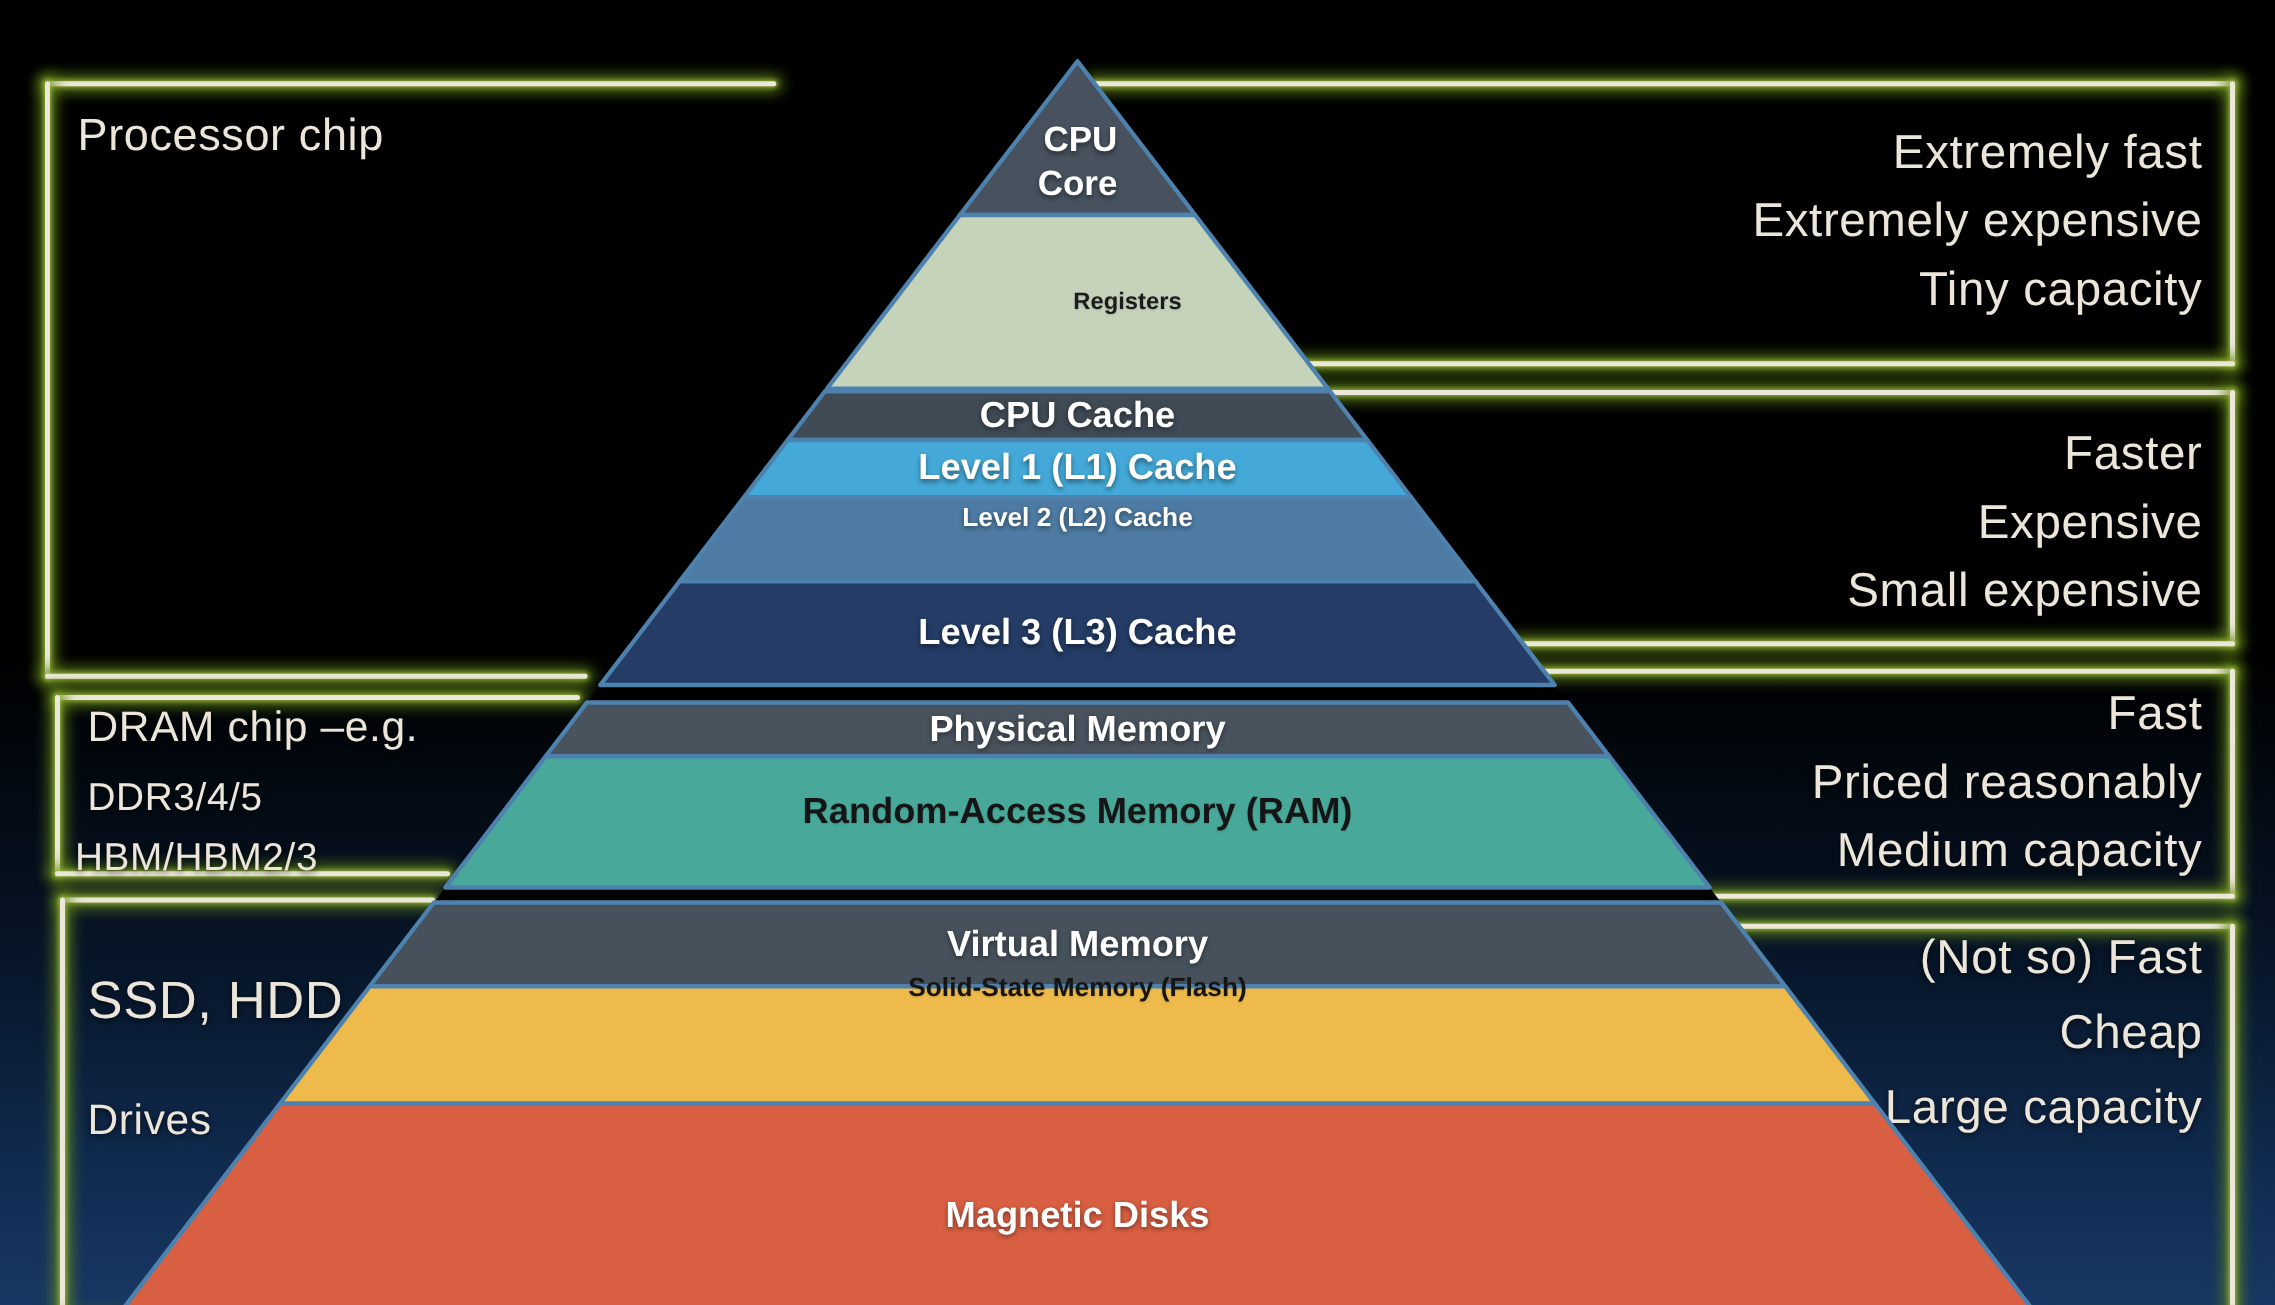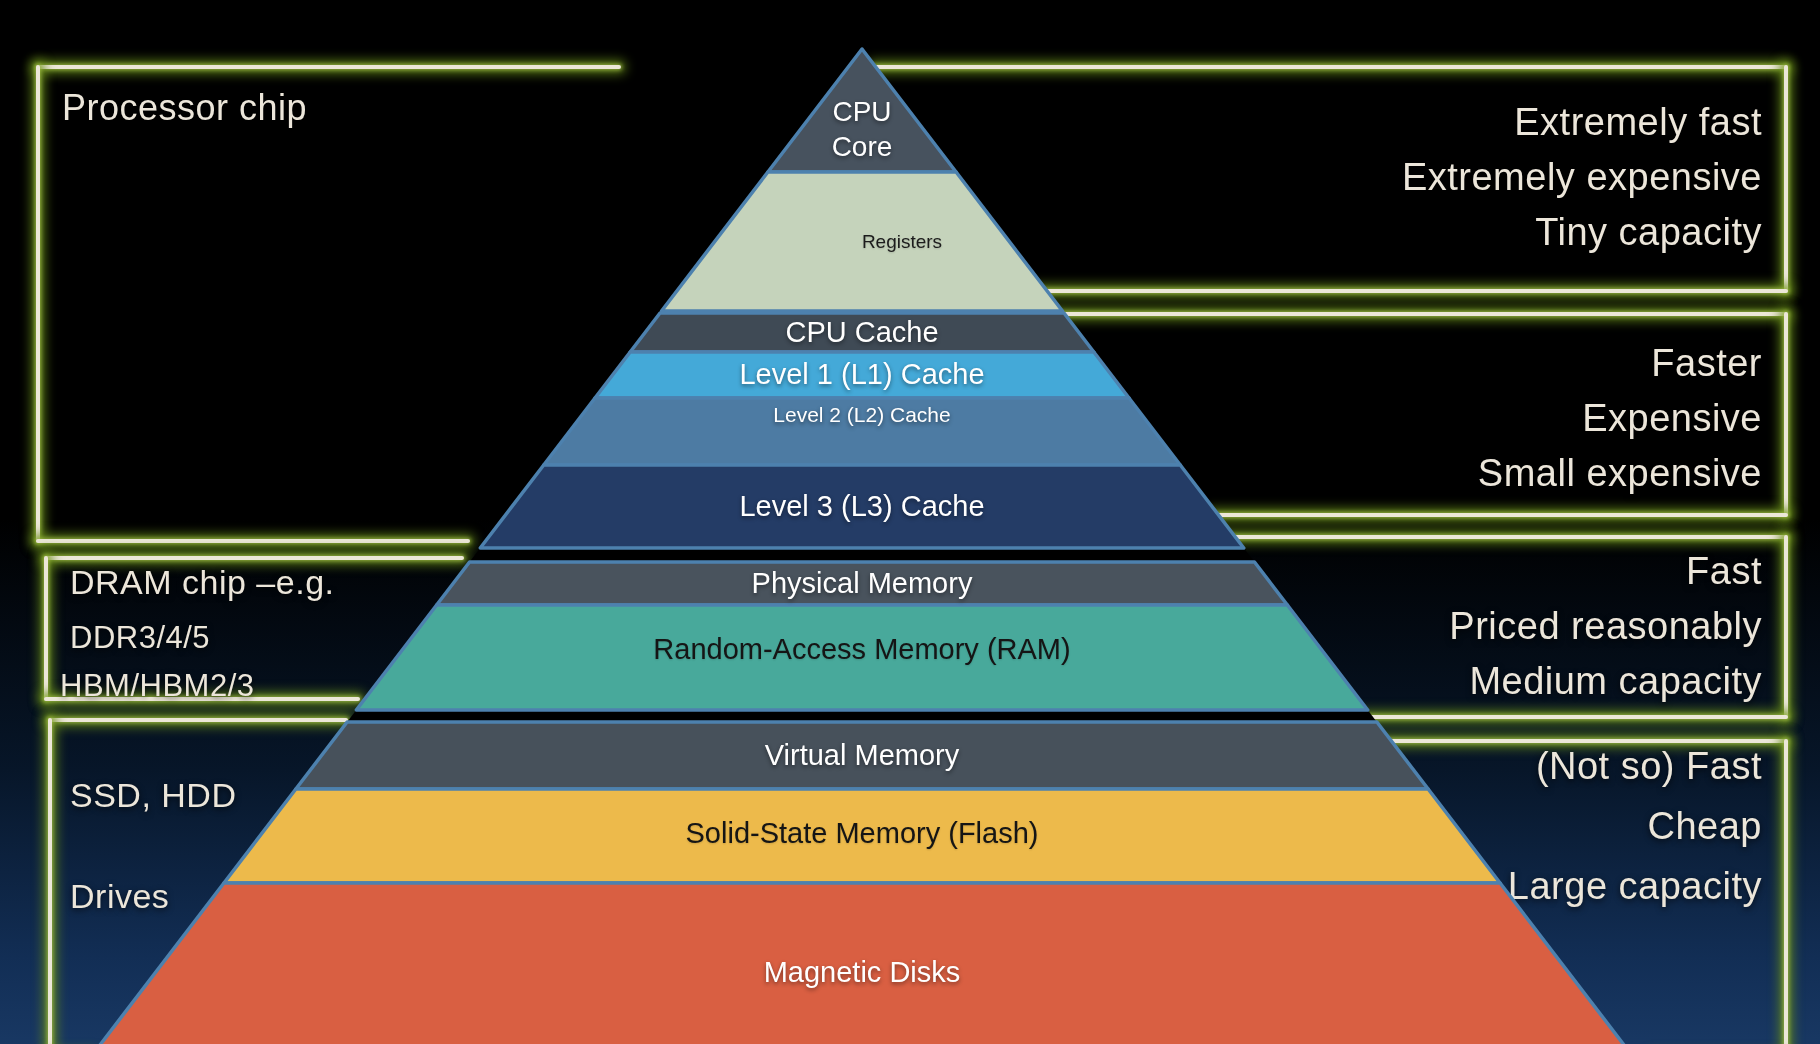--- a/index.html
+++ b/index.html
@@ -10,22 +10,22 @@
     margin-top:39px;
   }
   .h-line{position:absolute;height:4px;background:#ece7d8;border-radius:2px;
     box-shadow:0 0 4px 1px rgba(160,190,70,.9),0 0 11px 5px rgba(100,135,25,.8);}
   .v-line{position:absolute;width:4px;background:#ece7d8;border-radius:2px;
     box-shadow:0 0 4px 1px rgba(160,190,70,.9),0 0 11px 5px rgba(100,135,25,.8);}
   .side-label{position:absolute;color:#ece6da;letter-spacing:.5px;
     text-shadow:0 2px 6px rgba(0,0,0,.7);white-space:nowrap;}
   .rblock{position:absolute;right:58px;text-align:right;font-size:38px;color:#ece6da;
     letter-spacing:.5px;text-shadow:0 2px 6px rgba(0,0,0,.7);white-space:nowrap;}
-  .pyr-label{position:absolute;transform:translate(-50%,-50%);text-align:center;
-    font-weight:400;white-space:nowrap;line-height:1.28;}
+  .pyr-label{position:absolute;transform:translate(-50%,-50%);text-align:right;
+    font-weight:700;white-space:nowrap;line-height:1.28;}
   .attribution{position:absolute;color:#e8e2d4;font-size:27px;letter-spacing:.5px;}
 </style>
 </head>
 <body>
 
 <div class="stage">
 
   <div class="h-line" style="left:36px;top:26px;width:585px"></div>
   <div class="v-line" style="left:36px;top:26px;height:478px"></div>
   <div class="h-line" style="left:36px;top:500px;width:434px"></div>
@@ -51,21 +51,21 @@
   <div class="h-line" style="left:1310px;top:676px;width:478px"></div>
 
   <div class="h-line" style="left:1330px;top:700px;width:458px"></div>
   <div class="v-line" style="left:1784px;top:700px;height:322px"></div>
   <div class="h-line" style="left:1652px;top:1018px;width:136px"></div>
 
   <div class="side-label" style="left:62px;top:48px;font-size:36px">Processor chip</div>
   <div class="side-label" style="left:70px;top:524px;font-size:34px">DRAM chip –e.g.</div>
   <div class="side-label" style="left:70px;top:581px;font-size:31px">DDR3/4/5</div>
   <div class="side-label" style="left:60px;top:629px;font-size:31px">HBM/HBM2/3</div>
-  <div class="side-label" style="left:70px;top:737px;font-size:34px">SSD, HDD</div>
+  <div class="side-label" style="left:70px;top:737px;font-size:42px">SSD, HDD</div>
   <div class="side-label" style="left:70px;top:838px;font-size:34px">Drives</div>
 
   <div class="rblock" style="top:56px;line-height:55px">
     <div>Extremely fast</div>
     <div>Extremely expensive</div>
     <div>Tiny capacity</div>
   </div>
   <div class="rblock" style="top:297px;line-height:55px">
     <div>Faster</div>
     <div>Expensive</div>
@@ -119,21 +119,21 @@
       </div>
       <div class="pyr-label" style="left: 862px; top: 610.5px; font-size: 29px; color: rgb(21, 21, 21); text-shadow: rgba(0, 0, 0, 0.15) 0px 1px 2px;">
         <div>Random-Access Memory (RAM)</div>
       </div>
       <div class="pyr-label" style="left: 862px; top: 544.5px; font-size: 29px; color: rgb(255, 255, 255); text-shadow: rgba(0, 0, 0, 0.45) 0px 2px 4px;">
         <div>Physical Memory</div>
       </div>
       <div class="pyr-label" style="left: 862px; top: 716.5px; font-size: 29px; color: rgb(255, 255, 255); text-shadow: rgba(0, 0, 0, 0.45) 0px 2px 4px;">
         <div>Virtual Memory</div>
       </div>
-      <div class="pyr-label" style="left: 862px; top: 795px; font-size: 29px; color: rgb(21, 21, 21); text-shadow: rgba(0, 0, 0, 0.15) 0px 1px 2px;">
+      <div class="pyr-label" style="left: 862px; top: 752px; font-size: 21px; color: rgb(21, 21, 21); text-shadow: rgba(0, 0, 0, 0.15) 0px 1px 2px;">
         <div>Solid-State Memory (Flash)</div>
       </div>
       <div class="pyr-label" style="left: 862px; top: 933.5px; font-size: 29px; color: rgb(255, 255, 255); text-shadow: rgba(0, 0, 0, 0.45) 0px 2px 4px;">
         <div>Magnetic Disks</div>
       </div>
     </div>
 
   <div class="attribution" style="left:1722px;top:1028px">Garcia, N</div>
 </div>
 

